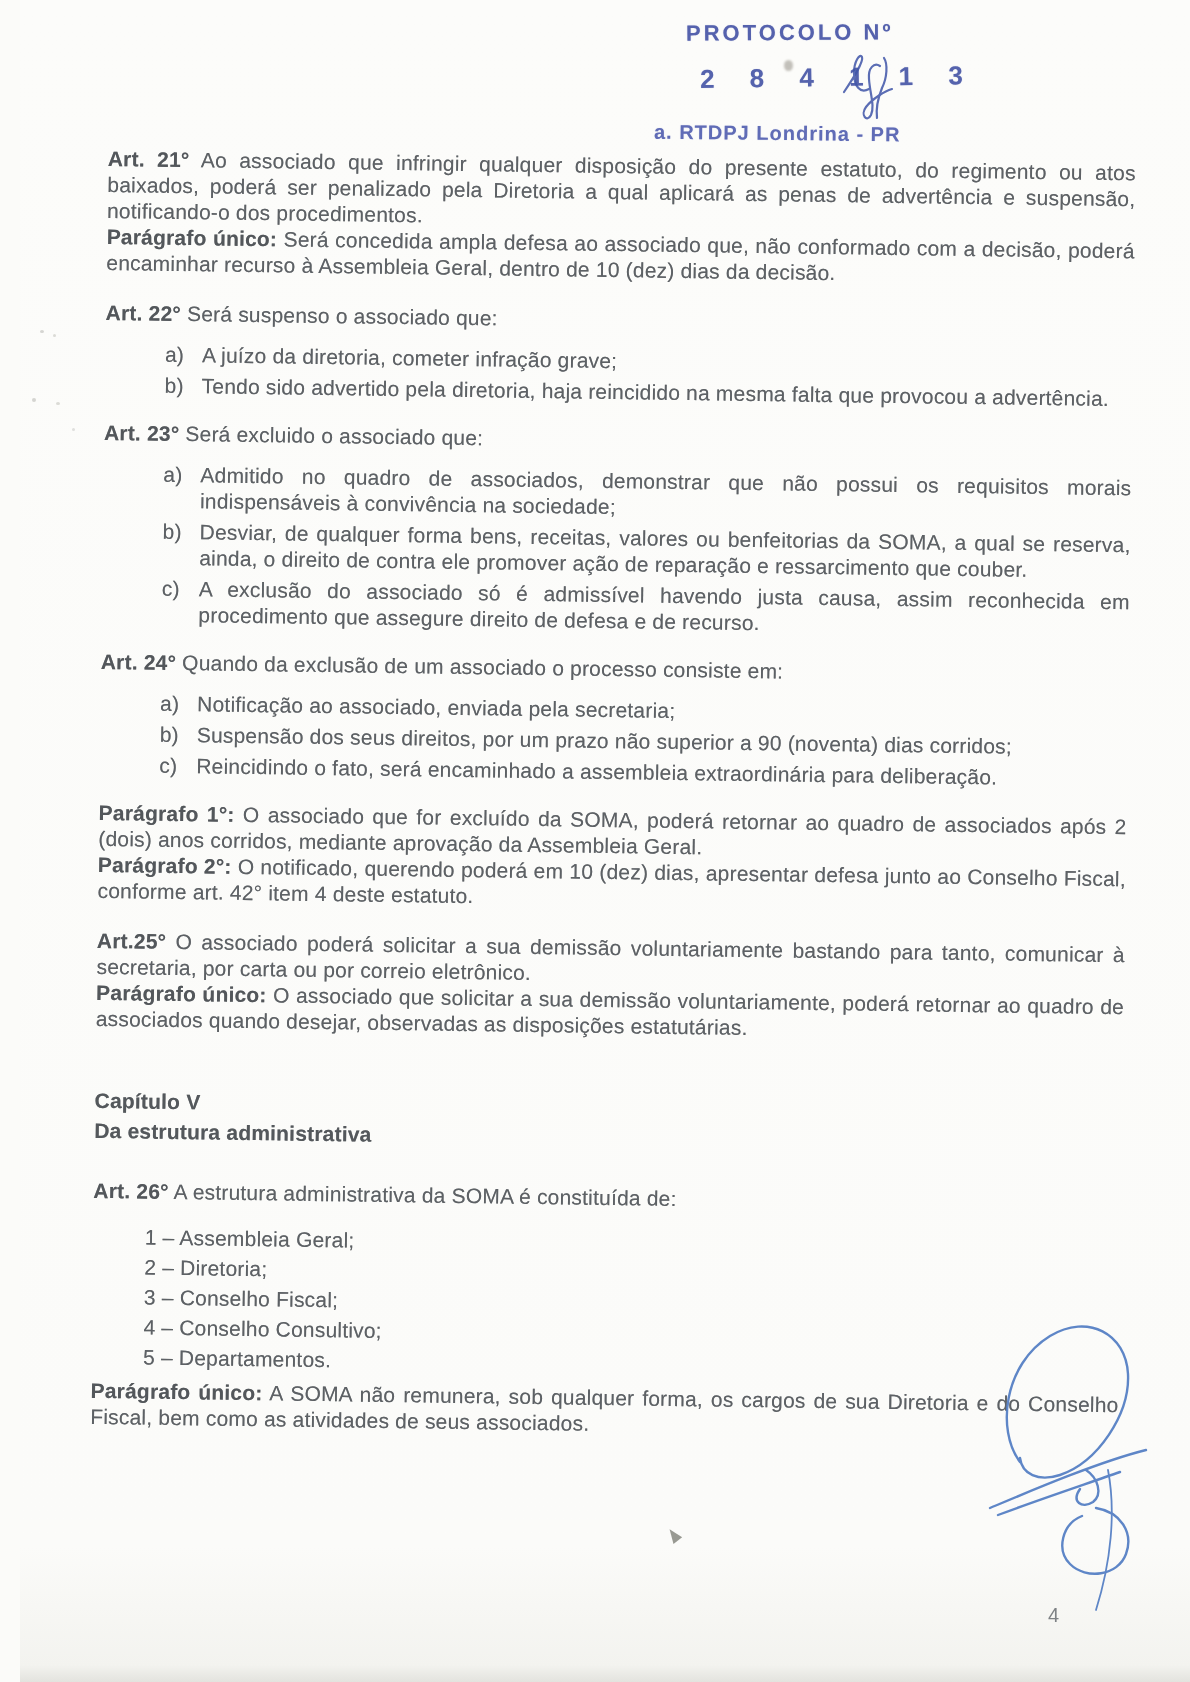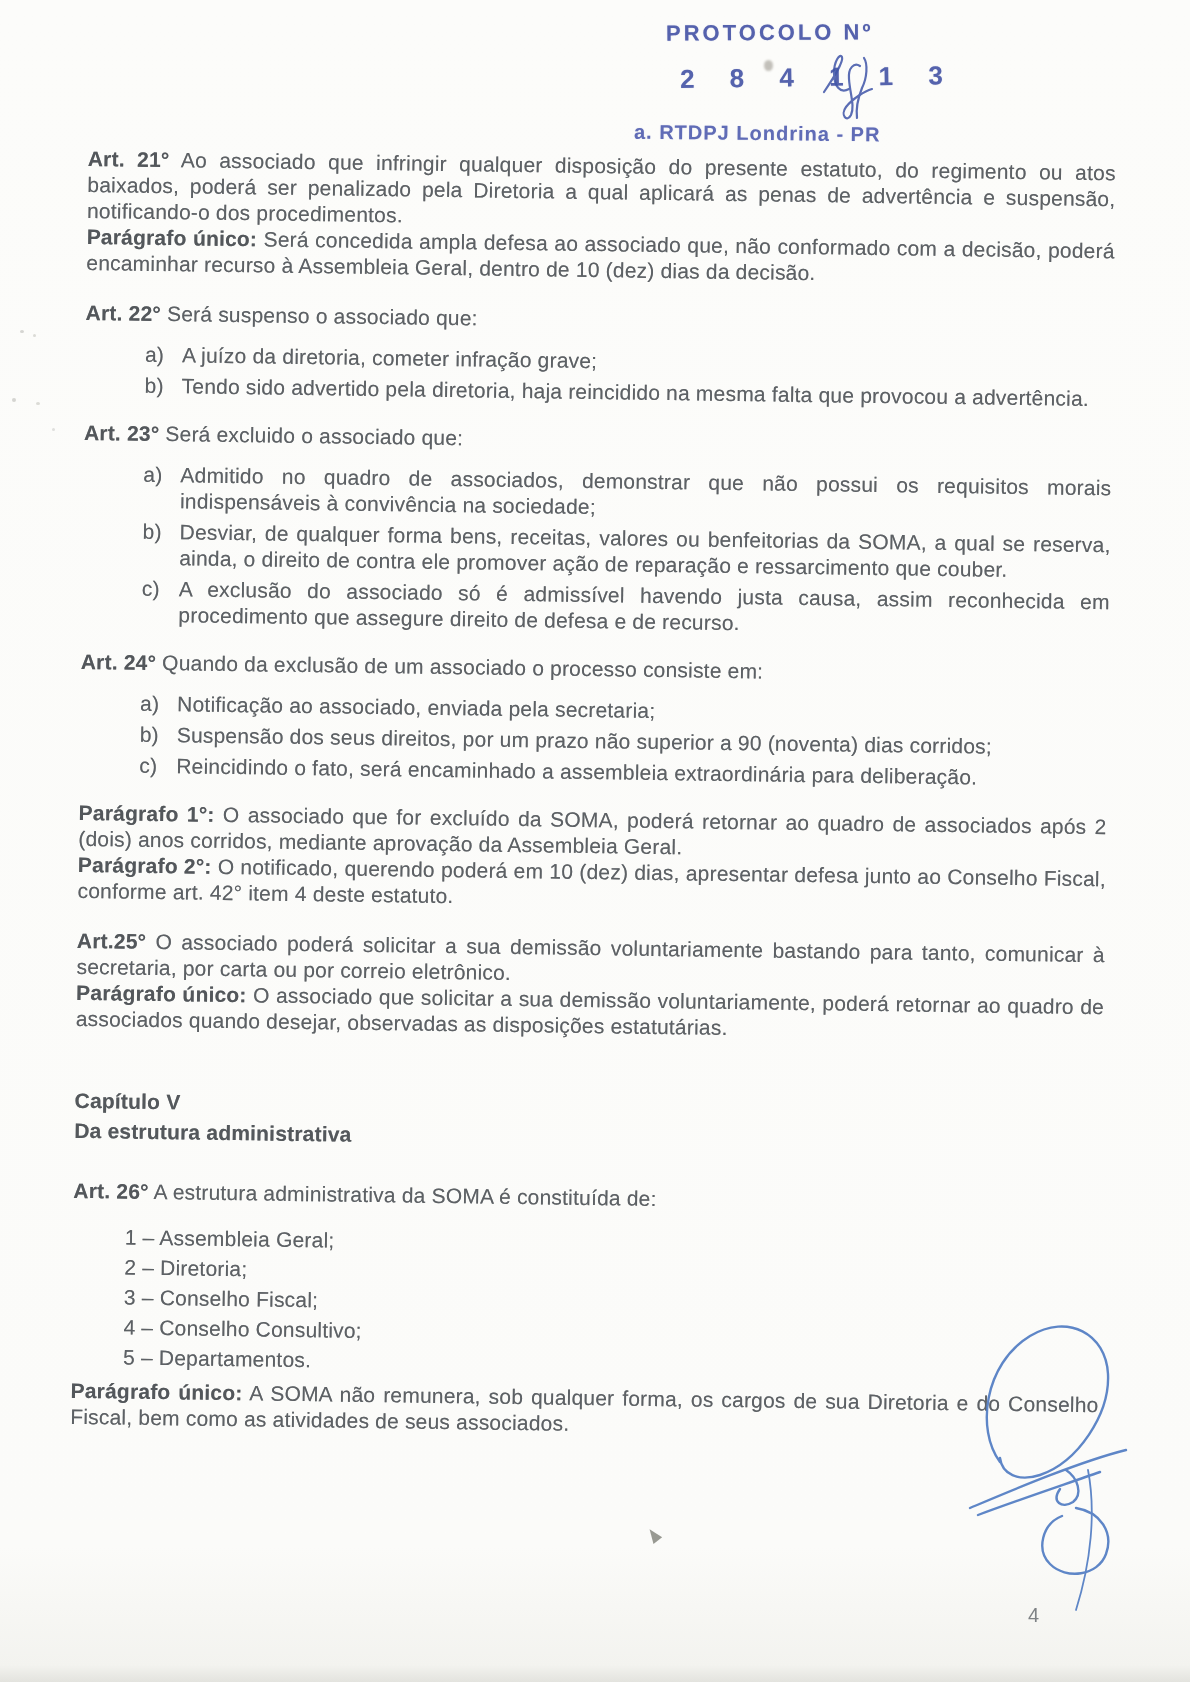--- a/index.html
+++ b/index.html
@@ -5,20 +5,21 @@
   html,body{margin:0;padding:0;}
   body{
     width:1190px;height:1682px;
     background:#fbfbf9;
     font-family:"Liberation Sans","DejaVu Sans",sans-serif;
     overflow:hidden;position:relative;
   }
   .page{
     position:absolute;inset:0;
     background:linear-gradient(180deg,#fcfcfa 0%,#fbfbf9 92%,#f3f3ef 99%,#e3e3de 100%);
+    margin-left:20px;
   }
   
   .stamp-label{
     position:absolute;left:666px;top:20px;
     font-size:22px;font-weight:bold;letter-spacing:3px;
     color:#3f4da3;opacity:.88;text-shadow:0 0 1px rgba(63,77,163,.4);
     transform:rotate(-0.4deg);
   }
   .stamp-number{
     position:absolute;left:680px;top:62px;

